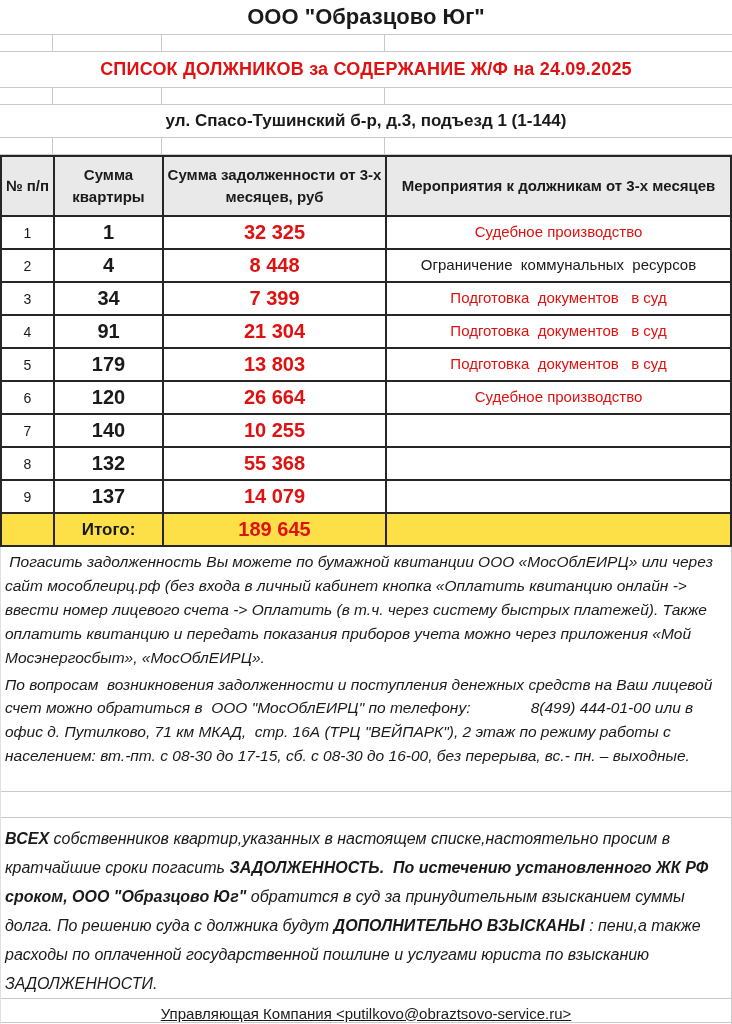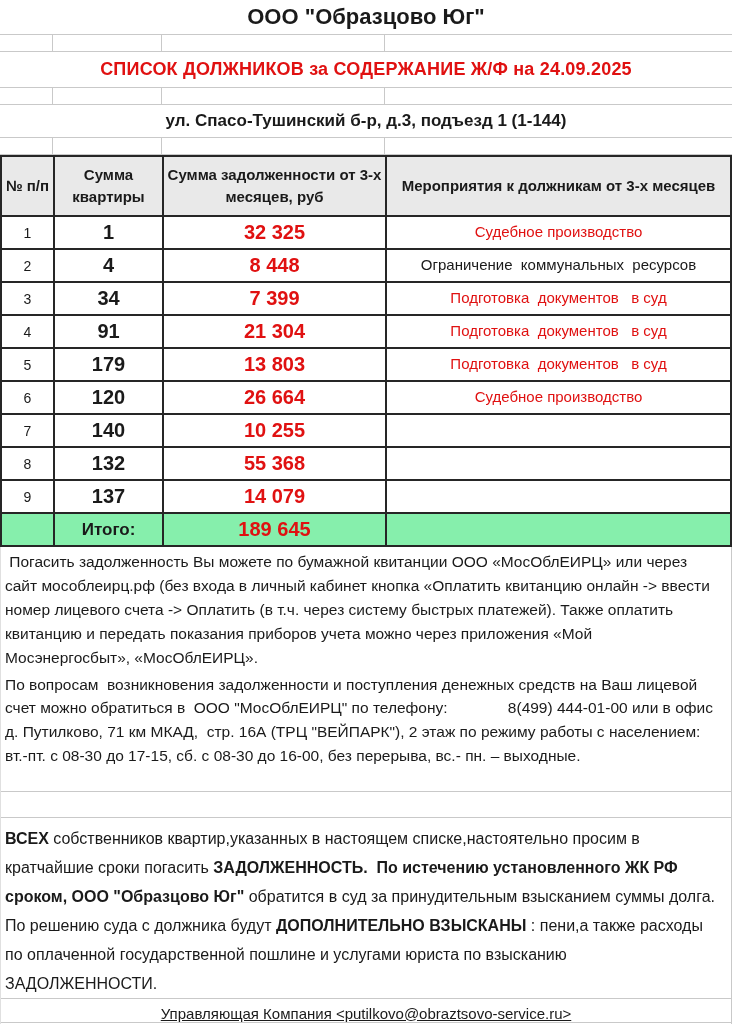--- a/index.html
+++ b/index.html
@@ -37,27 +37,27 @@
   table.debtors tr{border-top:1px solid var(--tbl);border-bottom:1px solid var(--tbl);border-radius:24px;}
   table.debtors th{
     background:var(--hdr-bg);font-weight:bold;font-size:15px;height:60px;line-height:1.45;
   }
   table.debtors td{height:33px;}
   td.c-n{font-size:14px;font-weight:normal;}
   td.c-apt{font-size:20px;font-weight:bold;}
   td.c-amt{font-size:20px;font-weight:bold;}
   td.c-act{font-size:15px;white-space:pre-wrap;line-height:1.1;margin-left:12px;}
   .red{color:var(--red);}
-  tr.total-row td{background:#86efac;}
+  tr.total-row td{background:#fde047;}
   td.c-total-label{font-size:17px;font-weight:bold;}
   
   .lower{border-left:1px solid #e0e0e0;border-right:1px solid var(--grid);}
   .para{
     font-size:15.5px;line-height:23.9px;padding:3px 10px 0 4px;
-    white-space:pre-wrap;text-align:left;
+    white-space:pre-wrap;text-align:left;font-style:italic;
   }
   .para.first{min-height:120px;}
   .para.second{min-height:121px;}
   .gap-row{height:27px;border-top:1px solid var(--grid);border-bottom:1px solid var(--grid);}
   .para.third{font-size:16px;line-height:29px;padding-top:6px;min-height:165px;}
   .footer-row{
     height:24px;border-top:1px solid var(--grid);
     display:flex;align-items:flex-end;justify-content:center;
     font-size:15px;
   }

